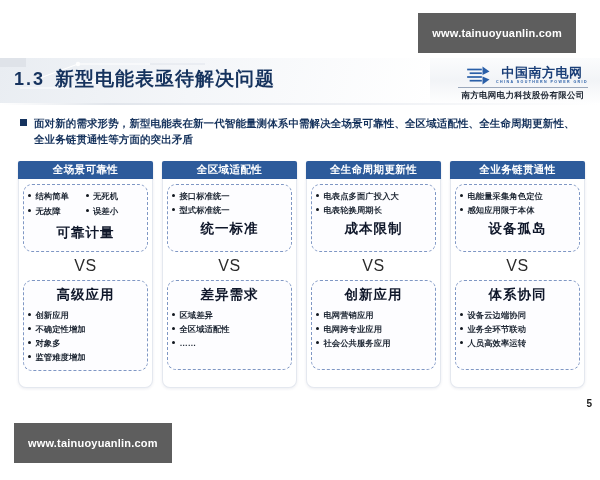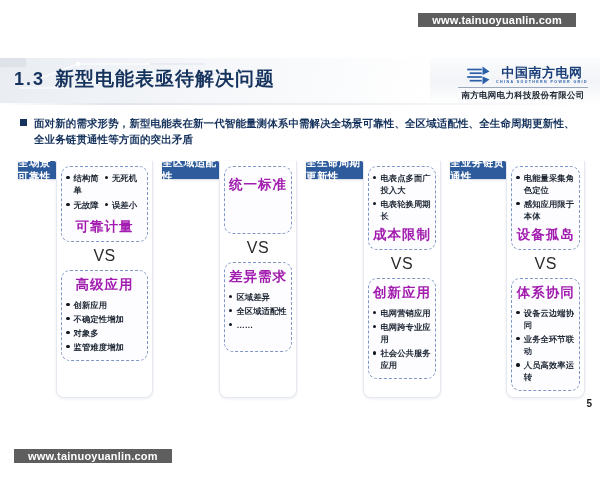--- a/index.html
+++ b/index.html
@@ -159,21 +159,21 @@
     left: 18px;
     top: 103px;
     width: 564px;
     display: flex;
     gap: 9px;
   }
   .col {
     width: 135px;
     flex: 0 0 auto;
     display: flex;
-    flex-direction: row;
+    flex-direction: column;
     align-items: stretch;
   }
   .col-head {
     height: 18px;
     background: #2d5b9b;
     border-radius: 2px 2px 0 0;
     color: #ffffff;
     font-size: 10.5px;
     font-weight: bold;
     display: flex;
@@ -232,21 +232,21 @@
     display: flex;
     flex-wrap: wrap;
   }
   .bullets.pair li {
     width: 50%;
     box-sizing: border-box;
     margin-bottom: 3px;
   }
 
   .card-title {
-    color: #a21caf;
+    color: #0f172a;
     font-size: 13.5px;
     font-weight: bold;
     text-align: center;
     letter-spacing: 1px;
     white-space: nowrap;
   }
   .card-top .card-title { margin-top: 4px; }
   .card-bottom .card-title { margin-bottom: 5px; }
 
   .vs {
@@ -270,21 +270,21 @@
   }
 
   
   .watermark {
     position: absolute;
     background: #5e5e5e;
     color: #ffffff;
     font-size: 11px;
     font-weight: bold;
     letter-spacing: 0.2px;
-    padding: 1px 14px;
+    padding: 14px 14px;
     white-space: nowrap;
   }
   .wm-top { right: 24px; top: 13px; }
   .wm-bottom { left: 14px; bottom: 17px; }
 </style>
 </head>
 <body>
 
 <div id="slide">
 
@@ -388,20 +388,30 @@
               </li>
           </ul>
         </div>
       </div>
     </div>
 
     <div class="col">
       <div class="col-head">全区域适配性</div>
       <div class="col-body">
         <div class="card card-top">
+          <ul class="bullets">
+            <li>
+                <span class="dot"></span>
+                <span>接口标准统一</span>
+              </li>
+            <li>
+                <span class="dot"></span>
+                <span>型式标准统一</span>
+              </li>
+          </ul>
           <div class="card-title">统一标准</div>
         </div>
         <div class="vs">VS</div>
         <div class="card card-bottom">
           <div class="card-title">差异需求</div>
           <ul class="bullets">
             <li>
                 <span class="dot"></span>
                 <span>区域差异</span>
               </li>

